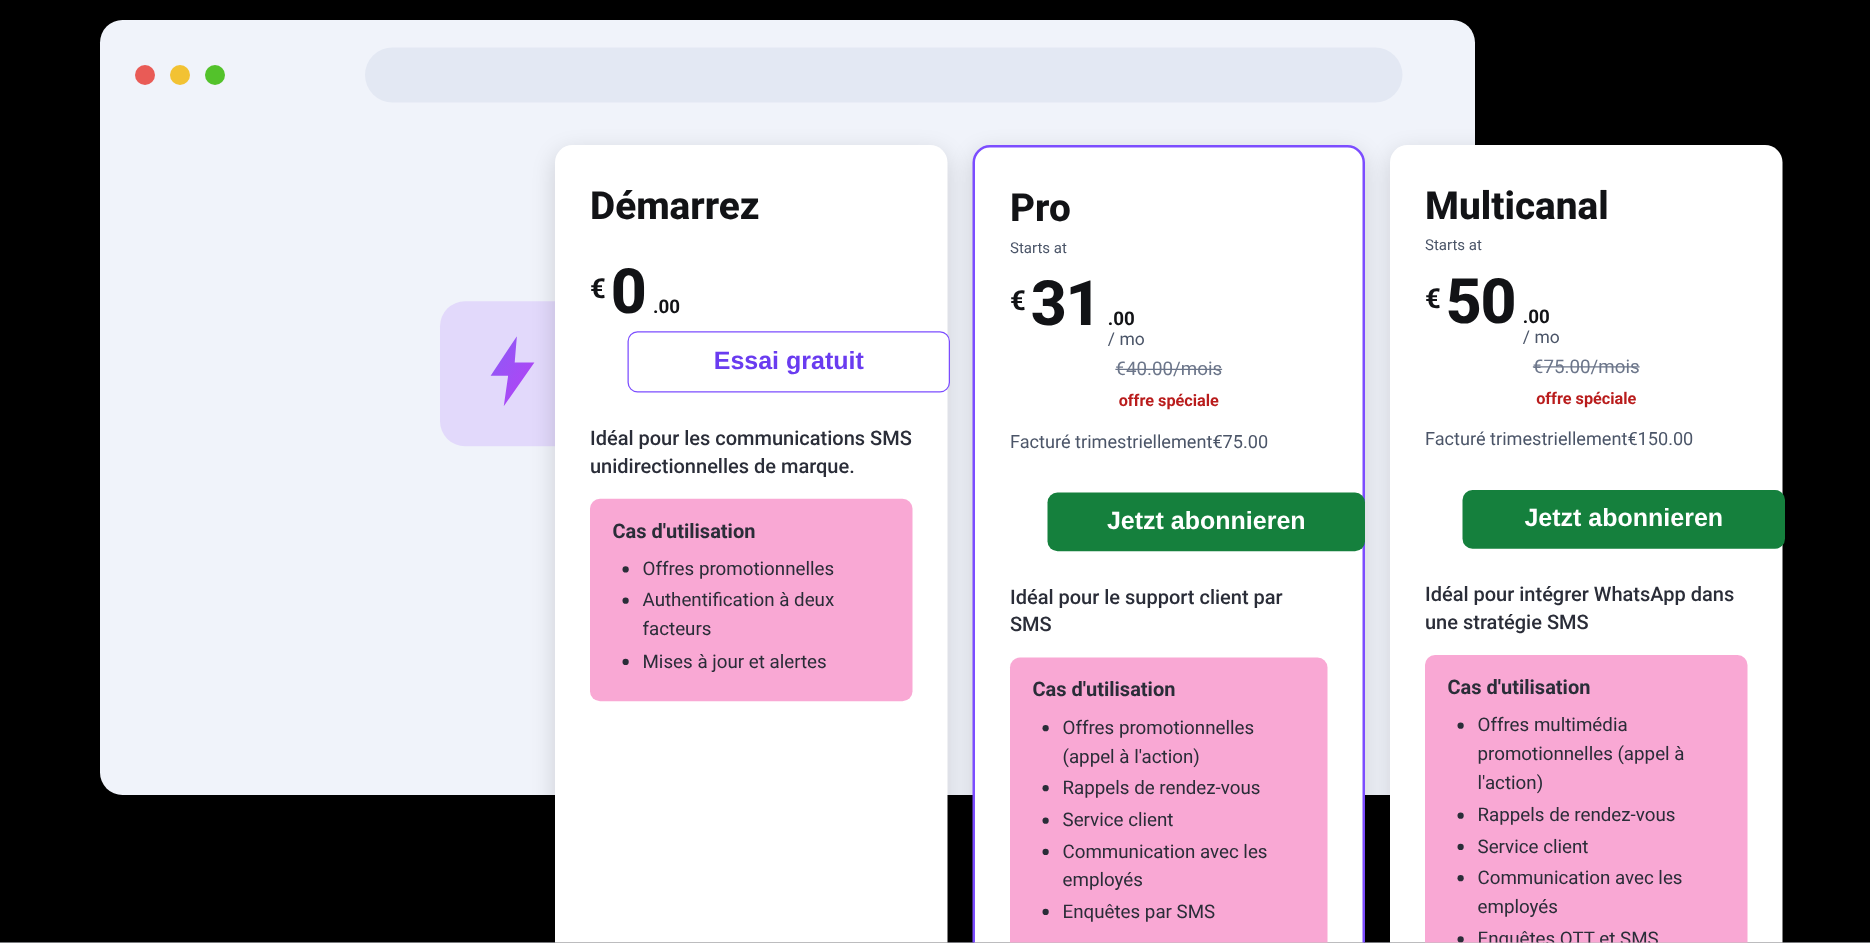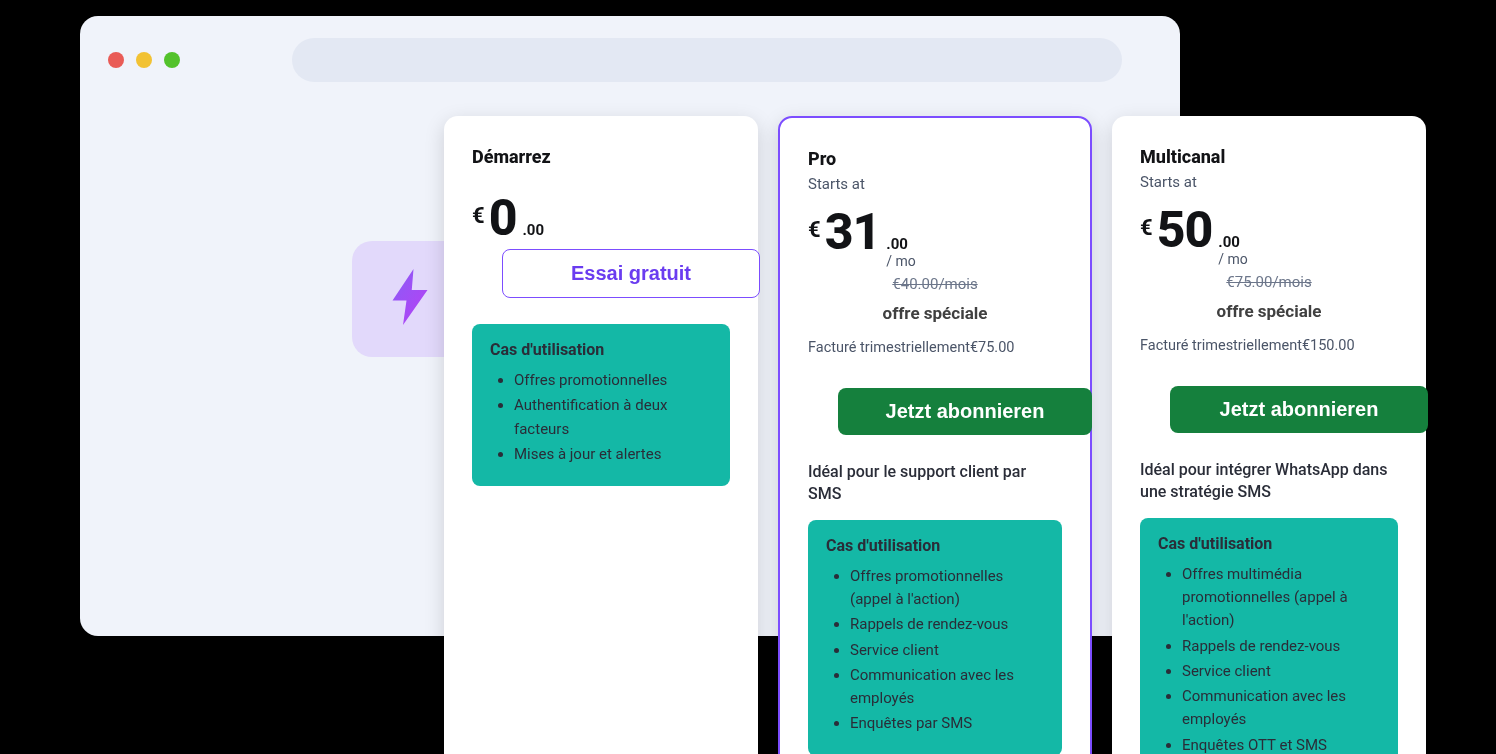--- a/index.html
+++ b/index.html
@@ -73,27 +73,27 @@
     width: 314px;
     background: #fff;
     border-radius: 14px;
     padding: 30px 28px 24px;
     box-shadow: 0 6px 20px rgba(0,0,0,0.15);
   }
   .card.highlighted {
     border: 2px solid #7c4dff;
   }
   .plan-name {
-    font-size: 18px;
+    font-size: 31px;
     font-weight: 800;
     color: #121316;
     margin-bottom: 6px;
   }
   .starts-at {
-    font-size: 15px;
+    font-size: 12px;
     color: #4b5568;
     margin-bottom: 8px;
   }
   .price-row {
     display: flex;
     align-items: baseline;
     gap: 4px;
     margin-top: 22px;
     margin-bottom: 2px;
   }
@@ -137,23 +137,23 @@
     gap: 10px;
     margin-top: 6px;
     flex-direction: column;
   }
   .old-price {
     font-size: 15px;
     color: #6c768a;
     text-decoration: line-through;
   }
   .special-offer {
-    font-size: 17px;
-    font-weight: 700;
-    color: #404040;
+    font-size: 13px;
+    font-weight: 700;
+    color: #b91c1c;
   }
   .billing-note {
     display: flex;
     font-size: 14.5px;
     color: #4b5568;
     margin-top: 16px;
     margin-bottom: 32px;
   }
   .btn {
     display: block;
@@ -178,21 +178,21 @@
     color: #fff;
   }
   .ideal {
     font-size: 16px;
     color: #2a2d38;
     line-height: 1.4;
     margin-bottom: 14px;
     font-weight: 500;
   }
   .usecase-box {
-    background: #14b8a6;
+    background: #f9a8d4;
     border-radius: 8px;
     padding: 16px 18px 18px;
   }
   .usecase-title {
     font-size: 16px;
     font-weight: 700;
     color: #2a2d38;
     margin-bottom: 10px;
   }
   .usecase-list {
@@ -237,20 +237,21 @@
     <div class="card">
       <div class="plan-name">Démarrez</div>
       <div class="price-row">
         <span class="currency">€</span>
         <span class="amount">0</span>
         <span class="price-suffix">
           <span class="cents">.00</span>
         </span>
       </div>
       <button class="btn btn-outline">Essai gratuit</button>
+      <div class="ideal">Idéal pour les communications SMS unidirectionnelles de marque.</div>
       <div class="usecase-box">
         <div class="usecase-title">Cas d'utilisation</div>
         <ul class="usecase-list">
           <li>Offres promotionnelles</li>
           <li>Authentification à deux facteurs</li>
           <li>Mises à jour et alertes</li>
         </ul>
       </div>
     </div>
     <div class="card highlighted">

